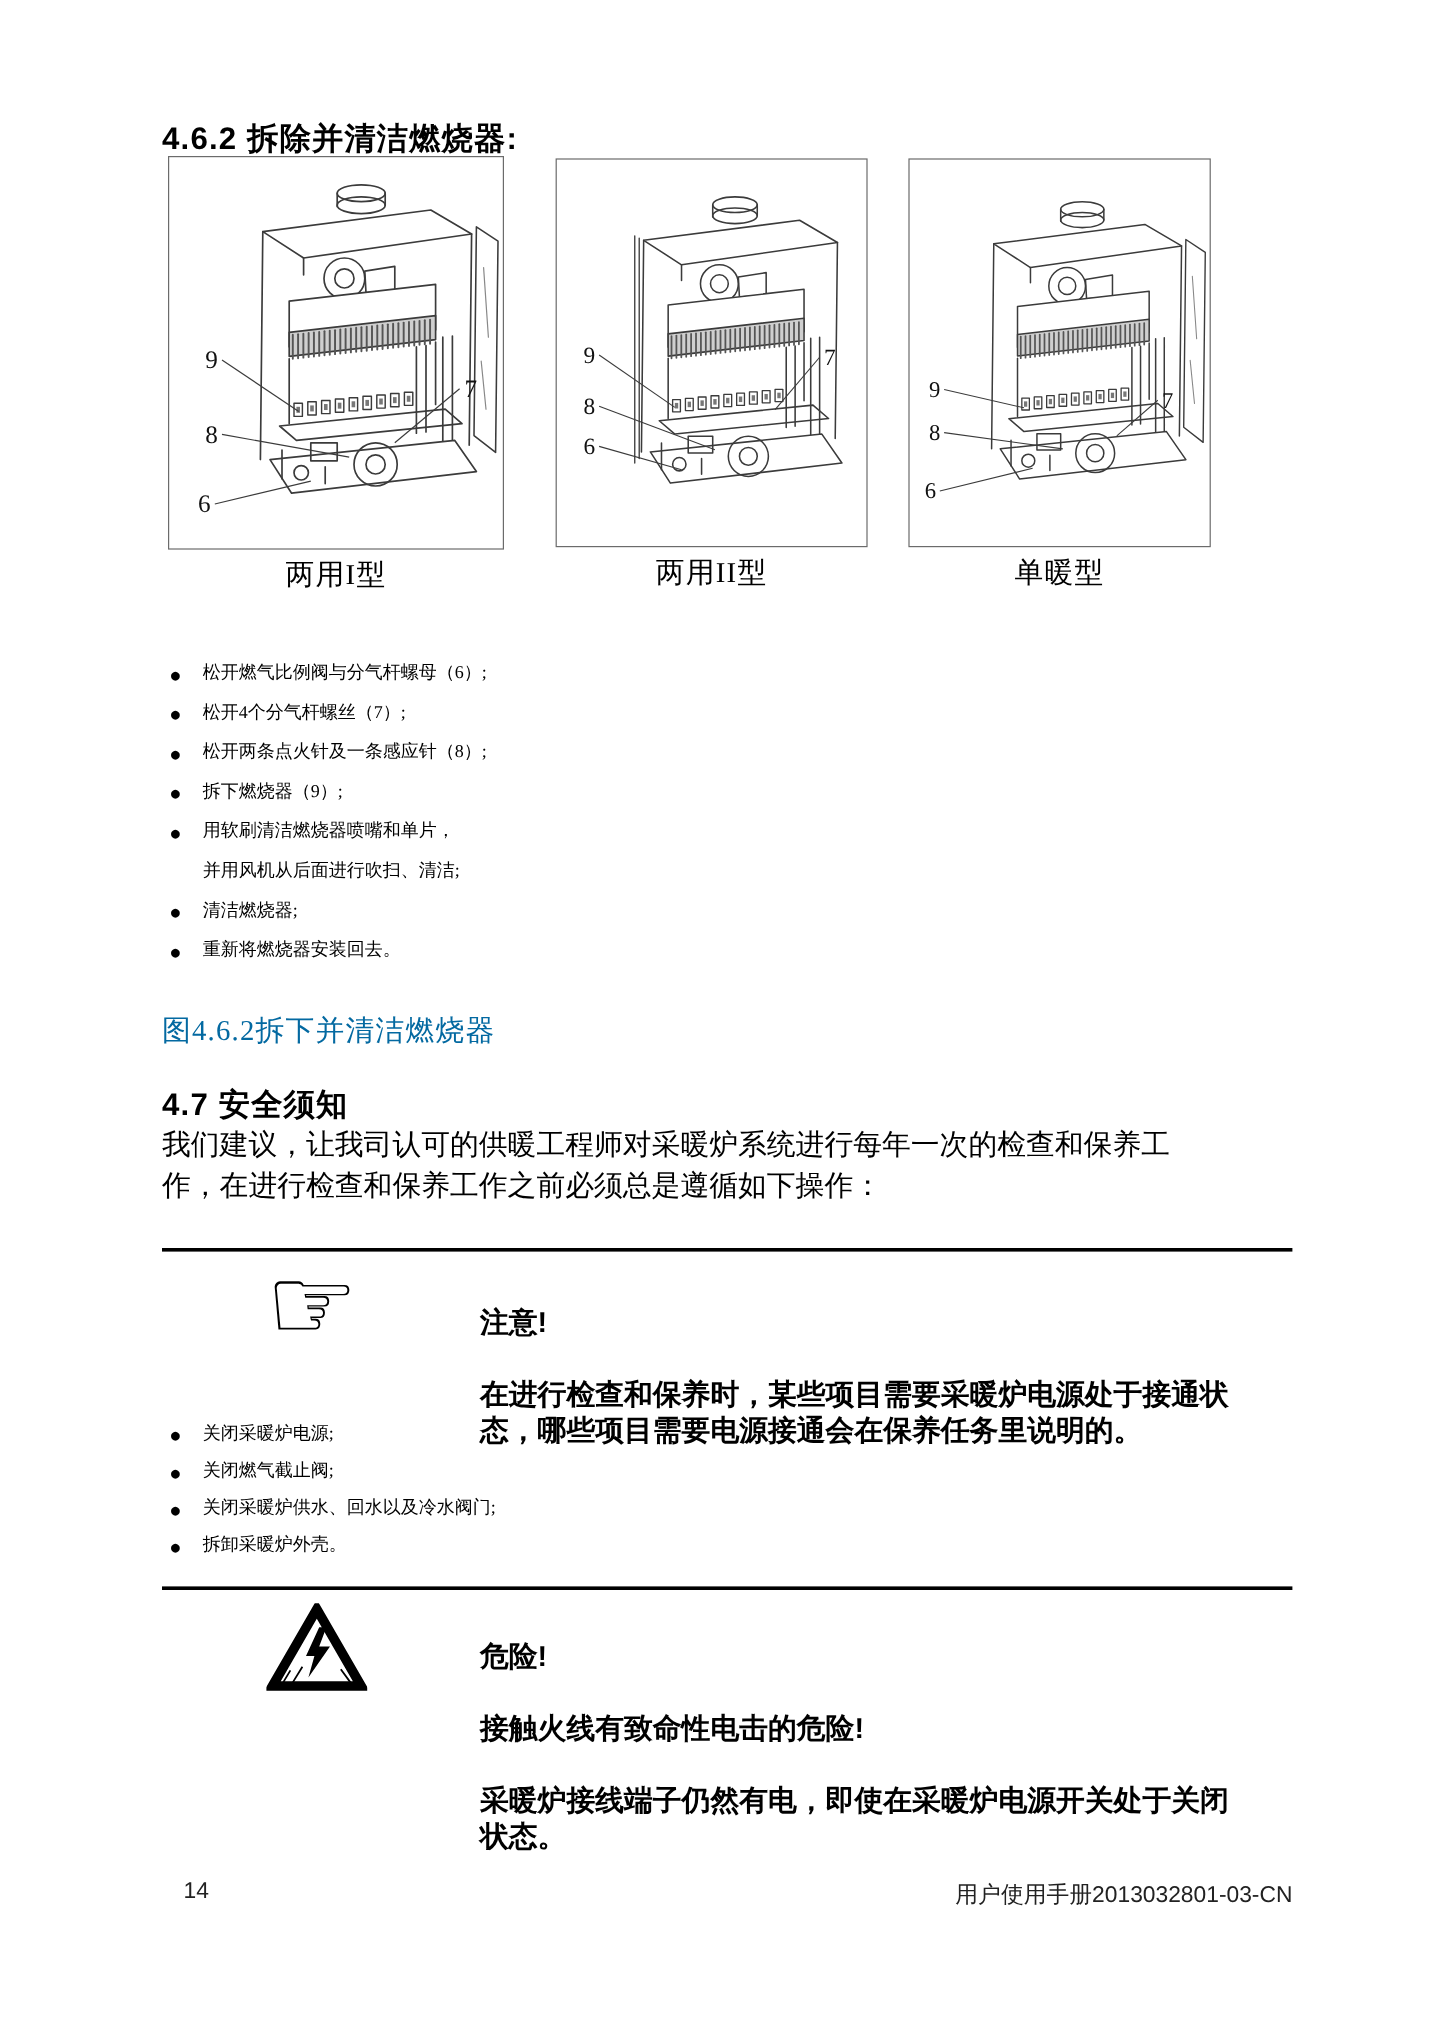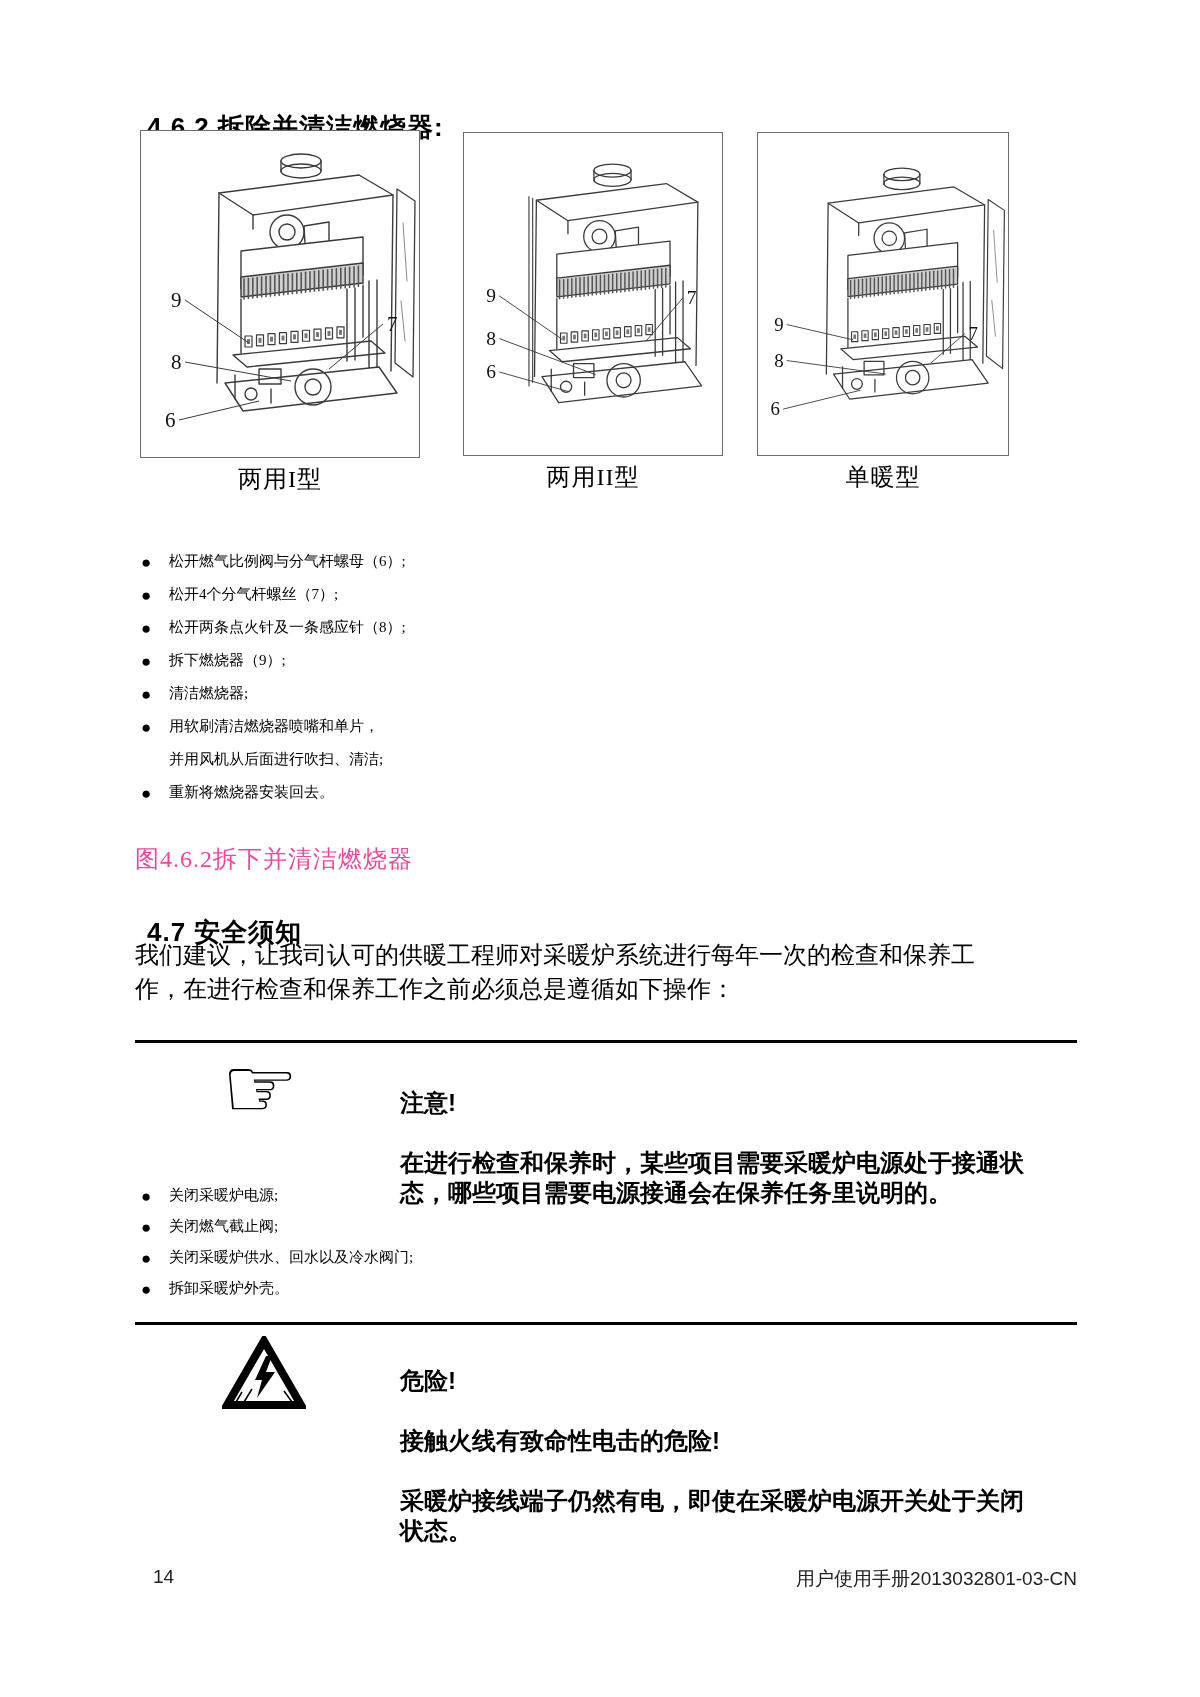--- a/index.html
+++ b/index.html
@@ -2,37 +2,37 @@
 <html><head>
 <meta charset="utf-8">
 <style>
   html,body{margin:0;padding:0;background:#ffffff;}
   .page{
     position:relative;width:1200px;height:1697px;background:#fff;overflow:hidden;
     font-family:"Liberation Serif","DejaVu Serif",serif;color:#111;
   }
   .abs{position:absolute;}
   h1.sec,h2.sec{
-    margin:12px;font-family:"Liberation Sans","DejaVu Sans",sans-serif;
+    margin:0;font-family:"Liberation Sans","DejaVu Sans",sans-serif;
     font-weight:bold;font-size:26px;letter-spacing:1px;color:#000;
   }
   .figrow .fig{position:absolute;border:1px solid #6b6b6b;background:#fff;}
   .fig svg{display:block;width:100%;height:100%;}
   .fig-label{
     position:absolute;top:100%;left:0;width:100%;text-align:center;
     margin-top:6px;font-size:24px;color:#000;letter-spacing:1px;
   }
   ul.blist{list-style:none;margin:0;padding:0;font-size:15px;color:#000;}
   ul.blist li{position:relative;padding-left:28px;white-space:pre-line;}
   ul.blist.steps li{line-height:33px;}
   ul.blist.steps2 li{line-height:31px;}
   ul.blist li::before{
     content:"\25CF";position:absolute;left:0;top:1px;font-size:17px;color:#000;
   }
-  .caption{font-size:24px;letter-spacing:1px;color:#ec4899;}
+  .caption{font-size:24px;letter-spacing:1px;color:#0369a1;}
   .intro{margin:0;font-size:24px;line-height:34px;white-space:pre-line;color:#000;}
   .rule{background:#000;height:3px;}
   .noteblock{font-family:"Liberation Sans","DejaVu Sans",sans-serif;font-weight:bold;
     font-size:24px;line-height:30px;color:#000;white-space:pre-line;}
   .hand-icon{font-family:"DejaVu Sans",sans-serif;font-size:86px;line-height:60px;color:#000;font-weight:normal;}
   .footer-text{font-family:"Liberation Sans","DejaVu Sans",sans-serif;font-size:19px;color:#222;}
 </style>
 </head>
 <body>
 
@@ -286,23 +286,23 @@
     </svg>
     <div class="fig-label">单暖型</div>
       </div>
     </div>
 
   <ul class="blist steps abs" style="left:141px;top:545px;width:640px;" id="steps-list">
       <li>松开燃气比例阀与分气杆螺母（6）;</li>
       <li>松开4个分气杆螺丝（7）;</li>
       <li>松开两条点火针及一条感应针（8）;</li>
       <li>拆下燃烧器（9）;</li>
-      <li>清洁燃烧器;</li>
       <li>用软刷清洁燃烧器喷嘴和单片，
 并用风机从后面进行吹扫、清洁;</li>
+      <li>清洁燃烧器;</li>
       <li>重新将燃烧器安装回去。</li>
     </ul>
 
   <div class="caption abs" style="left:135px;top:843px;">图4.6.2拆下并清洁燃烧器</div>
 
   <h2 class="sec abs" style="left:135px;top:903px;">4.7  安全须知</h2>
   <p class="intro abs" style="left:135px;top:938px;width:950px;">我们建议，让我司认可的供暖工程师对采暖炉系统进行每年一次的检查和保养工
 作，在进行检查和保养工作之前必须总是遵循如下操作：</p>
 
   <div class="rule abs" style="left:135px;top:1040px;width:942px;"></div>

